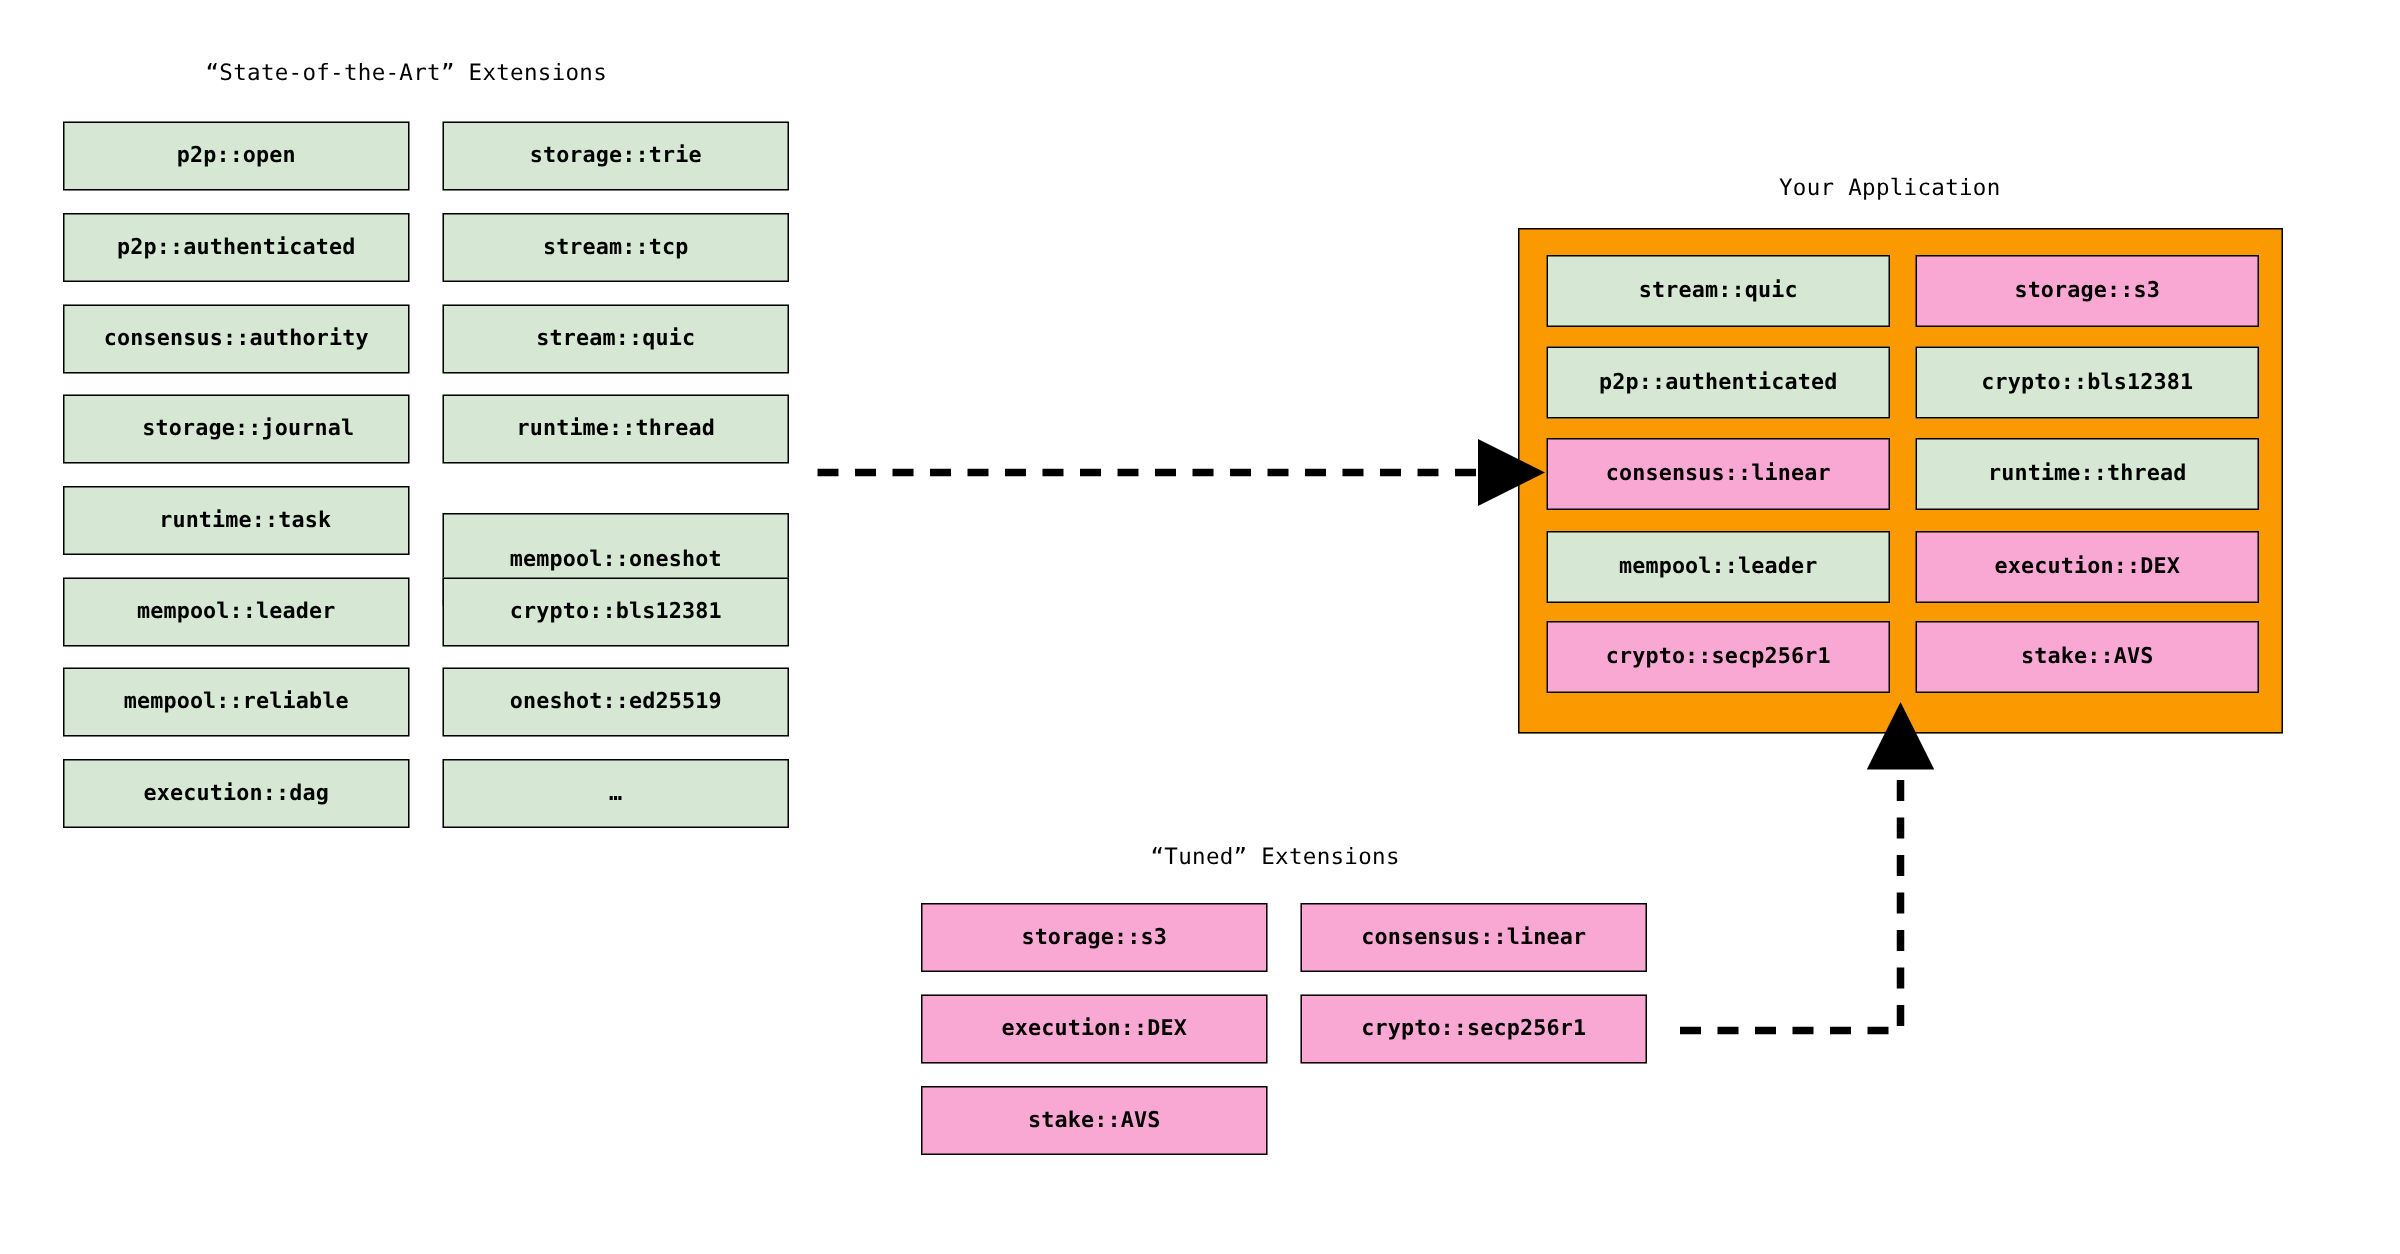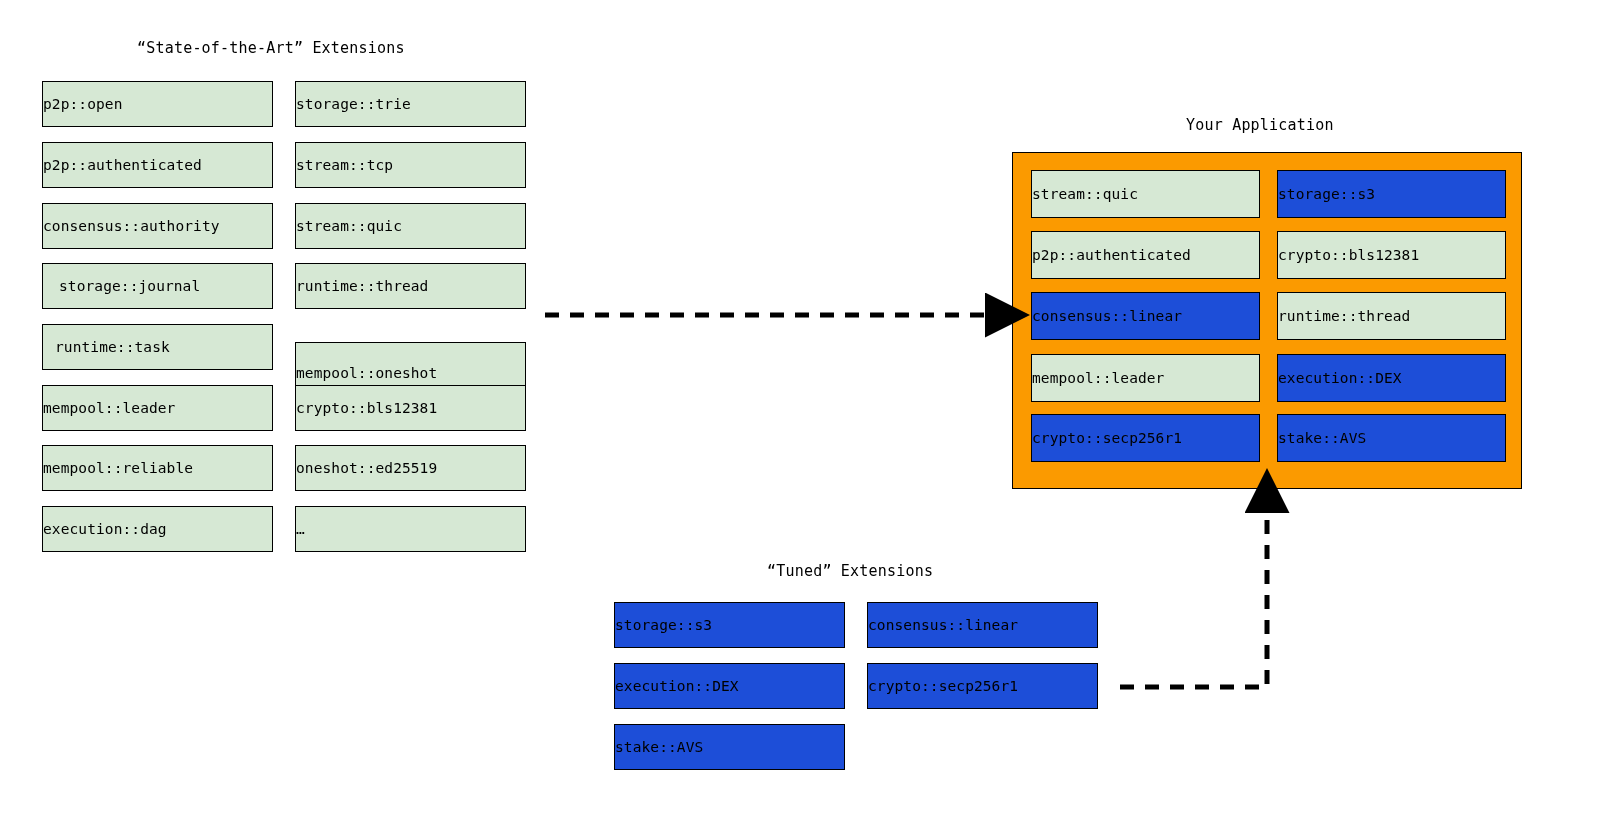--- a/index.html
+++ b/index.html
@@ -25,27 +25,29 @@
     white-space: nowrap;
     letter-spacing: 0.2px;
   }
 
   .node {
     position: absolute;
     box-sizing: border-box;
     border: 1.6px solid #000000;
     display: flex;
     align-items: center;
+    justify-content: center;
     font-size: 14.5px;
     color: #000000;
     white-space: nowrap;
     letter-spacing: 0.1px;
+    font-weight: bold;
   }
   .node.green { background: #d6e8d4; }
-  .node.pink  { background: #1d4ed8; }
+  .node.pink  { background: #f9a8d4; }
 
   .app-frame {
     position: absolute;
     box-sizing: border-box;
     background: #fb9a00;
     border: 1.6px solid #000000;
   }
 
   .arrow-svg {
     position: absolute;

